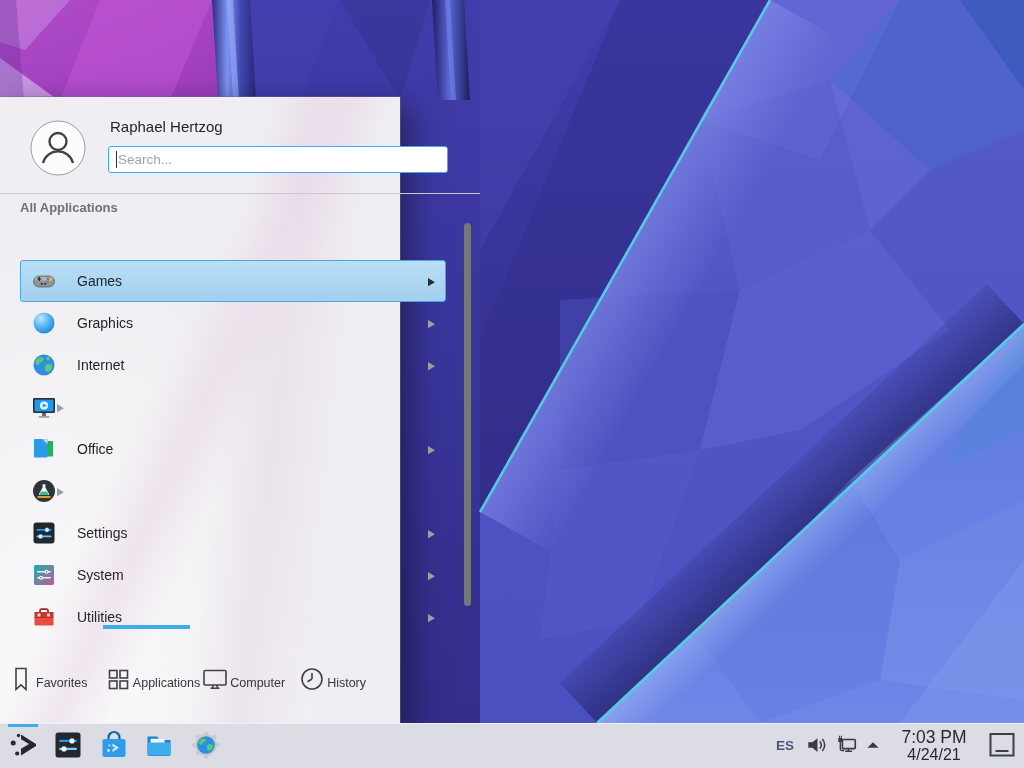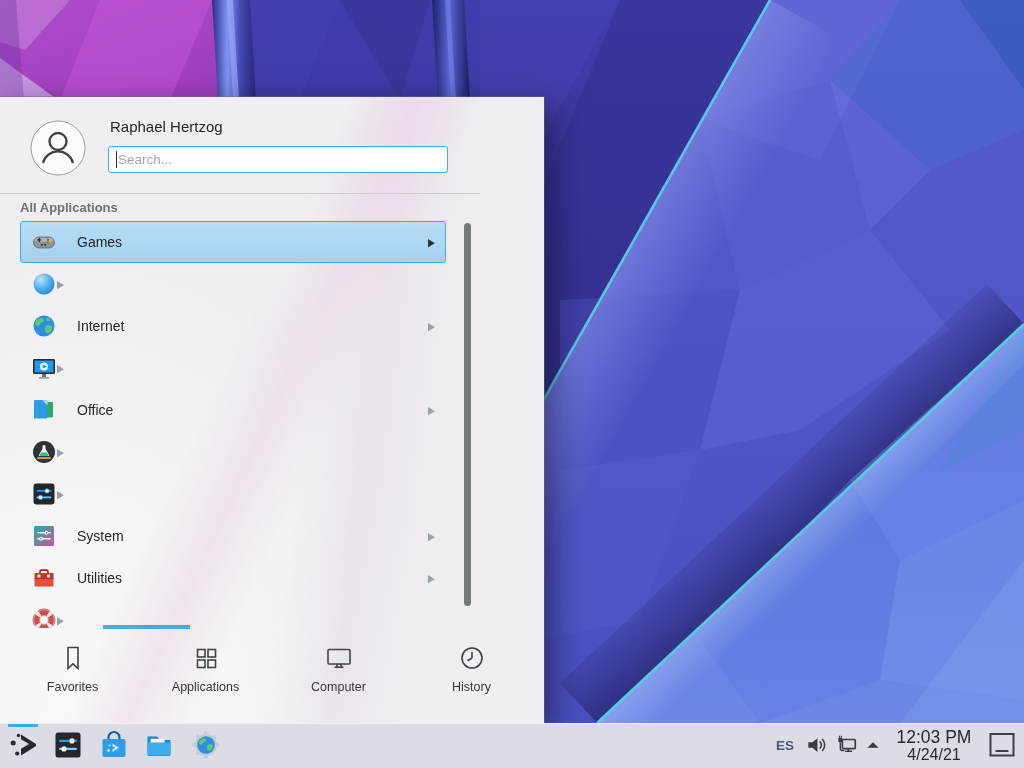--- a/index.html
+++ b/index.html
@@ -6,21 +6,21 @@
   body{
     width:1024px;height:768px;overflow:hidden;position:relative;
     font-family:"Liberation Sans", sans-serif;
     -webkit-font-smoothing:antialiased;
     background:#3a36a0;
   }
   
   .wallpaper{position:absolute;inset:0;}
   
   .menu{
-    position:absolute;left:0;top:97px;width:544px;height:626px;
+    position:absolute;left:0;top:97px;width:400px;height:626px;
     background:
       linear-gradient(115deg, rgba(255,255,255,0) 42%, rgba(232,215,231,.55) 50%, rgba(255,255,255,0) 58%),
       linear-gradient(97deg, rgba(255,255,255,0) 55%, rgba(228,213,229,.45) 66%, rgba(255,255,255,0) 80%),
       radial-gradient(ellipse at 15% 100%, rgba(255,255,255,.65) 0%, rgba(255,255,255,0) 55%),
       #f0eef2;
     box-shadow: 0 0 0 1px rgba(110,108,120,.45), 10px 10px 30px rgba(10,10,30,.5);
   }
   .avatar{position:absolute;left:30px;top:23px;width:56px;height:56px;}
   .user-name{position:absolute;left:110px;top:21px;font-size:15px;color:#232629;}
   .search-wrap{position:absolute;left:108px;top:49px;width:340px;height:27px;}
@@ -32,30 +32,31 @@
   }
   .search-wrap input::placeholder{color:#9fa3a7;}
   .caret{position:absolute;left:8px;top:5px;width:1px;height:17px;background:#2b2e31;}
   .hsep{position:absolute;left:0;top:96px;width:480px;height:1px;background:#c9c8cd;}
   .section-label{position:absolute;left:20px;top:103px;font-size:13px;color:#6e7175;font-weight:bold;}
   .app-list{position:absolute;left:20px;top:124px;width:426px;height:407px;overflow:hidden;}
   .row{height:40px;display:flex;align-items:center;border:1px solid transparent;border-radius:3px;padding:0 10px 0 10px;}
   .row.selected{
     background:linear-gradient(#badef6,#a2d0ef);
     border-color:#4ba7de;
+    margin-top:39px;
   }
   .ric{width:26px;height:26px;flex:0 0 26px;}
   .ric svg{display:block;width:26px;height:26px;}
   .rlabel{margin-left:20px;font-size:14px;color:#232629;flex:1;}
   .arrow{font-size:9px;color:#9ba0a4;transform:scaleY(1.2);}
   .arrow.sel{color:#2b2e31;}
   .scrollbar{position:absolute;left:464px;top:126px;width:7px;height:383px;border-radius:4px;background:#75787b;}
   .tab-indicator{position:absolute;left:103px;top:528px;width:87px;height:3.5px;background:#3daee9;}
   .footer-tabs{position:absolute;left:6px;right:6px;top:538px;height:80px;display:flex;}
-  .tab{flex:1;display:flex;flex-direction:column;align-items:center;padding-top:8px;}
+  .tab{flex:1;display:flex;flex-direction:row;align-items:center;padding-top:8px;}
   .tab svg{width:30px;height:30px;display:block;}
   .tab .tlabel{margin-top:7px;font-size:12.5px;color:#34383c;}
   
   .taskbar{
     position:absolute;left:0;bottom:0;width:1024px;height:45px;
     background:#dcdde4;
     box-shadow:inset 0 1px 0 rgba(255,255,255,.6);
   }
   .task-apps{position:absolute;left:0;top:0;height:45px;}
   .task-btn{position:absolute;top:6px;width:32px;height:32px;}
@@ -202,20 +203,21 @@
             <defs>
               <radialGradient id="rgGfx" cx=".35" cy=".28" r=".95">
                 <stop offset="0" stop-color="#c4e6fb"></stop>
                 <stop offset=".45" stop-color="#4fb2f4"></stop>
                 <stop offset="1" stop-color="#1170c4"></stop>
               </radialGradient>
             </defs>
             <circle cx="13" cy="13" r="10.5" fill="url(#rgGfx)"></circle>
           </svg>
         </span>
+        <span class="rlabel">Graphics</span>
         <span class="arrow">▶</span>
       </div>
       <div class="row">
         <span class="ric">
           <svg viewBox="0 0 26 26">
             <circle cx="13" cy="13" r="10.5" fill="#2e8fe2"></circle>
             <path d="M5.5 7 q3.5 -2.5 7 -1.2 q1.2 2 -.8 3.2 q-3.2 1.2 -4.2 4.2 q-2.2 0 -3.2 -2.2 q0 -2 1.2 -4z" fill="#5fc873"></path>
             <path d="M14.8 12.5 q4.4 -1.2 6.6 1 q.2 3.2 -2 5.2 q-3 2.2 -5 .4 q-1.2 -3.2 .4 -6.6z" fill="#5fc873"></path>
             <circle cx="17.2" cy="6.4" r="1.9" fill="#5fc873"></circle>
           </svg>
@@ -261,20 +263,21 @@
       <div class="row">
         <span class="ric">
           <svg viewBox="0 0 26 26">
             <rect x="2.5" y="2.5" width="21" height="21" rx="3" fill="#23262a"></rect>
             <rect x="5.5" y="9" width="15" height="1.8" rx=".9" fill="#1d99f3"></rect>
             <circle cx="16" cy="9.9" r="2.2" fill="#e8f4fd" stroke="#1d99f3" stroke-width=".6"></circle>
             <rect x="5.5" y="15.5" width="15" height="1.8" rx=".9" fill="#6fc3f7"></rect>
             <circle cx="9.5" cy="16.4" r="2.2" fill="#e8f4fd" stroke="#1d99f3" stroke-width=".6"></circle>
           </svg>
         </span>
+        <span class="rlabel">Settings</span>
         <span class="arrow">▶</span>
       </div>
       <div class="row">
         <span class="ric">
           <svg viewBox="0 0 26 26">
             <defs>
               <linearGradient id="lgSys" x1="0" y1="0" x2="1" y2="1">
                 <stop offset="0" stop-color="#16b1a4"></stop>
                 <stop offset="1" stop-color="#c9569c"></stop>
               </linearGradient>
@@ -433,21 +436,21 @@
       <path d="M3.8 4 v-2 M5.9 4 v-2" stroke="#383c41" stroke-width="1.2"></path>
       <path d="M4.7 9 v7.2 q0 1.8 1.8 1.8 h2.5" fill="none" stroke="#383c41" stroke-width="1.5"></path>
     </svg>
   </div>
   <div class="tray-ic" style="left:864px;width:18px;top:13px">
     <svg viewBox="0 0 16 16" style="width:18px;height:18px">
         <path d="M3 10.5 L8 5.5 L13 10.5z" fill="#383c41"></path>
       </svg>
   </div>
   <div class="clock">
-    <div class="time">12:03 PM</div>
+    <div class="time">7:03 PM</div>
     <div class="date">4/24/21</div>
   </div>
   <div class="show-desktop">
     <svg viewBox="0 0 28 28">
       <rect x="2.5" y="3" width="23" height="21.5" fill="none" stroke="#3b4045" stroke-width="2"></rect>
       <path d="M7.5 20 h13" stroke="#3b4045" stroke-width="2"></path>
     </svg>
   </div>
 </div>
 

